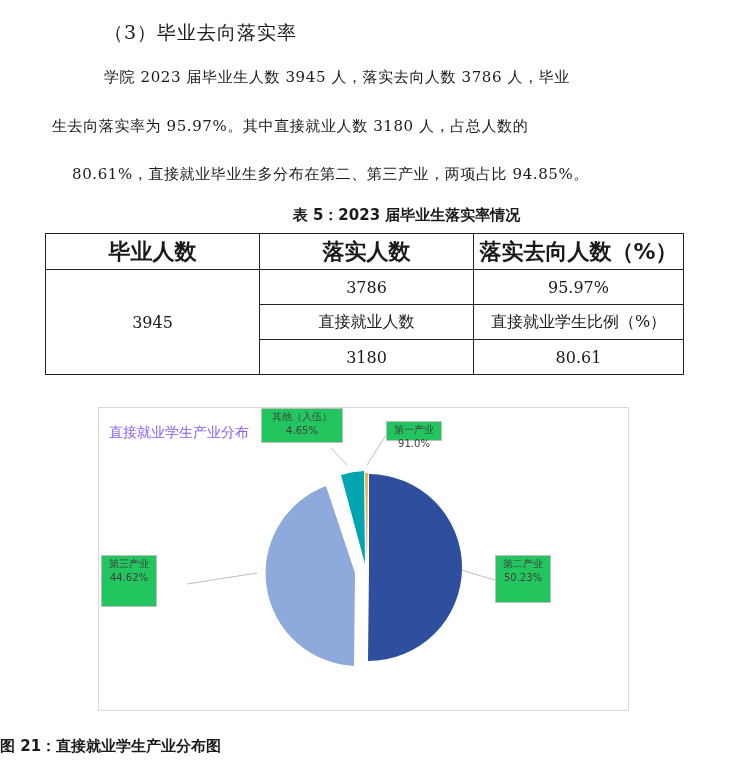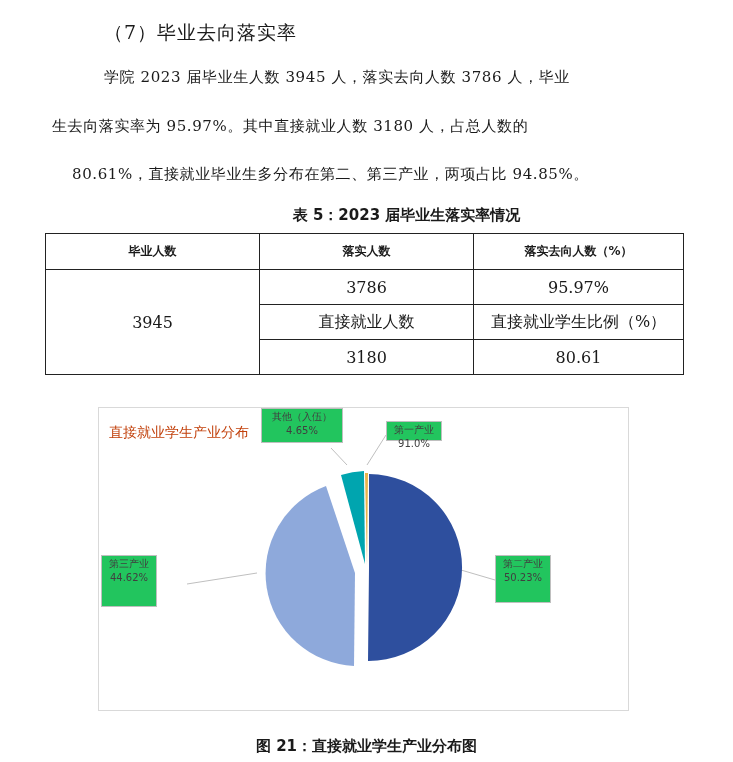--- a/index.html
+++ b/index.html
@@ -8,37 +8,37 @@
   .heading { position: absolute; left: 104px; top: 20px; font-size: 19px; letter-spacing: 1px; }
   .para { position: absolute; left: 52px; width: 630px; font-size: 15px; letter-spacing: 0.6px; white-space: nowrap; }
   .p1 { top: 68px; left: 104px; }
   .p2 { top: 117px; }
   .p3 { top: 165px; margin-left: 20px; }
   .tcap { position: absolute; left: 0; width: 733px; top: 206px; text-align: center;
           font-family: "DejaVu Sans", "Liberation Sans", sans-serif; font-weight: bold; font-size: 15px; padding-left: 40px; }
   table.t { position: absolute; left: 45px; top: 233px; width: 639px; border-collapse: collapse;
             font-size: 16px; }
   table.t td, table.t th { border: 1px solid #222; text-align: center; padding: 0; }
-  table.t th { font-family: "DejaVu Sans", "Liberation Sans", sans-serif; font-weight: bold; height: 35px; font-size: 12px; }
+  table.t th { font-family: "DejaVu Sans", "Liberation Sans", sans-serif; font-weight: bold; height: 35px; font-size: 22px; }
   table.t td { height: 34px; }
   .chart { position: absolute; left: 98px; top: 407px; width: 531px; height: 304px;
            border: 1px solid #d9d9d9; box-sizing: border-box; }
   .chart svg { position: absolute; left: 0; top: 0; }
   .ctitle { position: absolute; left: 10px; top: 16px; font-family: "DejaVu Sans", "Liberation Sans", sans-serif;
-            font-size: 14px; color: #c2410c; }
+            font-size: 14px; color: #8b5cf6; }
   .lbl { position: absolute; background: #22c55e; border: 1px solid #bfbfbf; font-family: "DejaVu Sans", "Liberation Sans", sans-serif;
          font-size: 10px; color: #404040; text-align: center; line-height: 14px; padding: 1px 4px; box-sizing: border-box; }
   .lbl span { display: block; }
-  .fcap { position: absolute; left: 0; width: 733px; top: 737px; text-align: center;
+  .fcap { position: absolute; left: 0; width: 733px; top: 737px; 
           font-family: "DejaVu Sans", "Liberation Sans", sans-serif; font-weight: bold; font-size: 15px; }
 </style>
 </head>
 <body>
 
-<div class="heading">（7）毕业去向落实率</div>
+<div class="heading">（3）毕业去向落实率</div>
 <div class="para p1">学院 2023 届毕业生人数 3945 人，落实去向人数 3786 人，毕业</div>
 <div class="para p2">生去向落实率为 95.97%。其中直接就业人数 3180 人，占总人数的</div>
 <div class="para p3">80.61%，直接就业毕业生多分布在第二、第三产业，两项占比 94.85%。</div>
 
 <div class="tcap">表 5：2023 届毕业生落实率情况</div>
 <table class="t">
   <tbody>
       <tr>
     <th style="width:213px">毕业人数</th>
     <th style="width:213px">落实人数</th>

